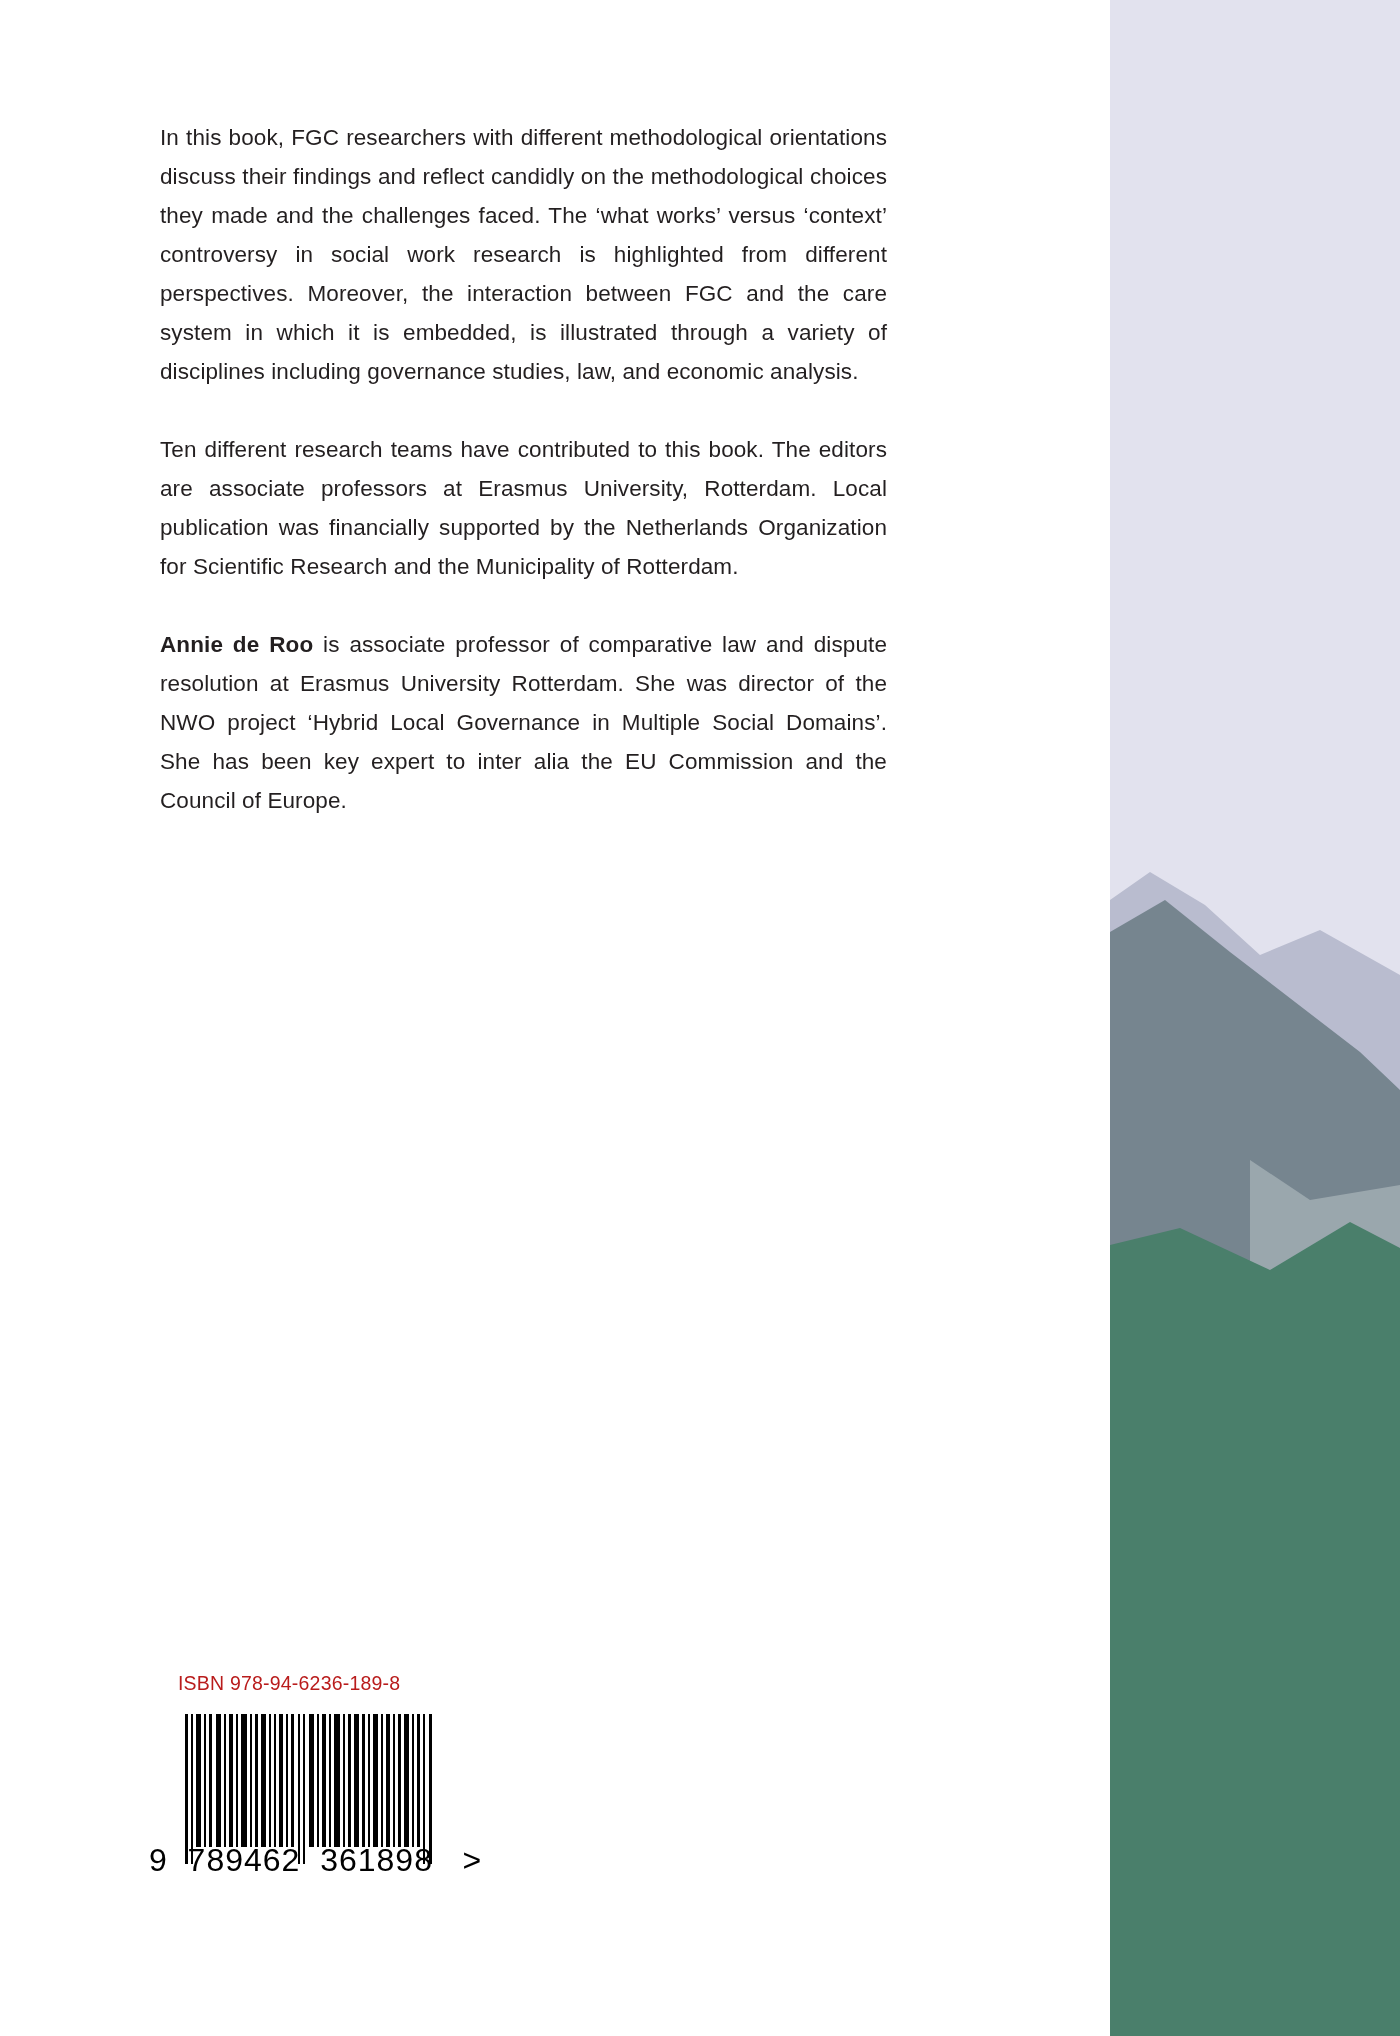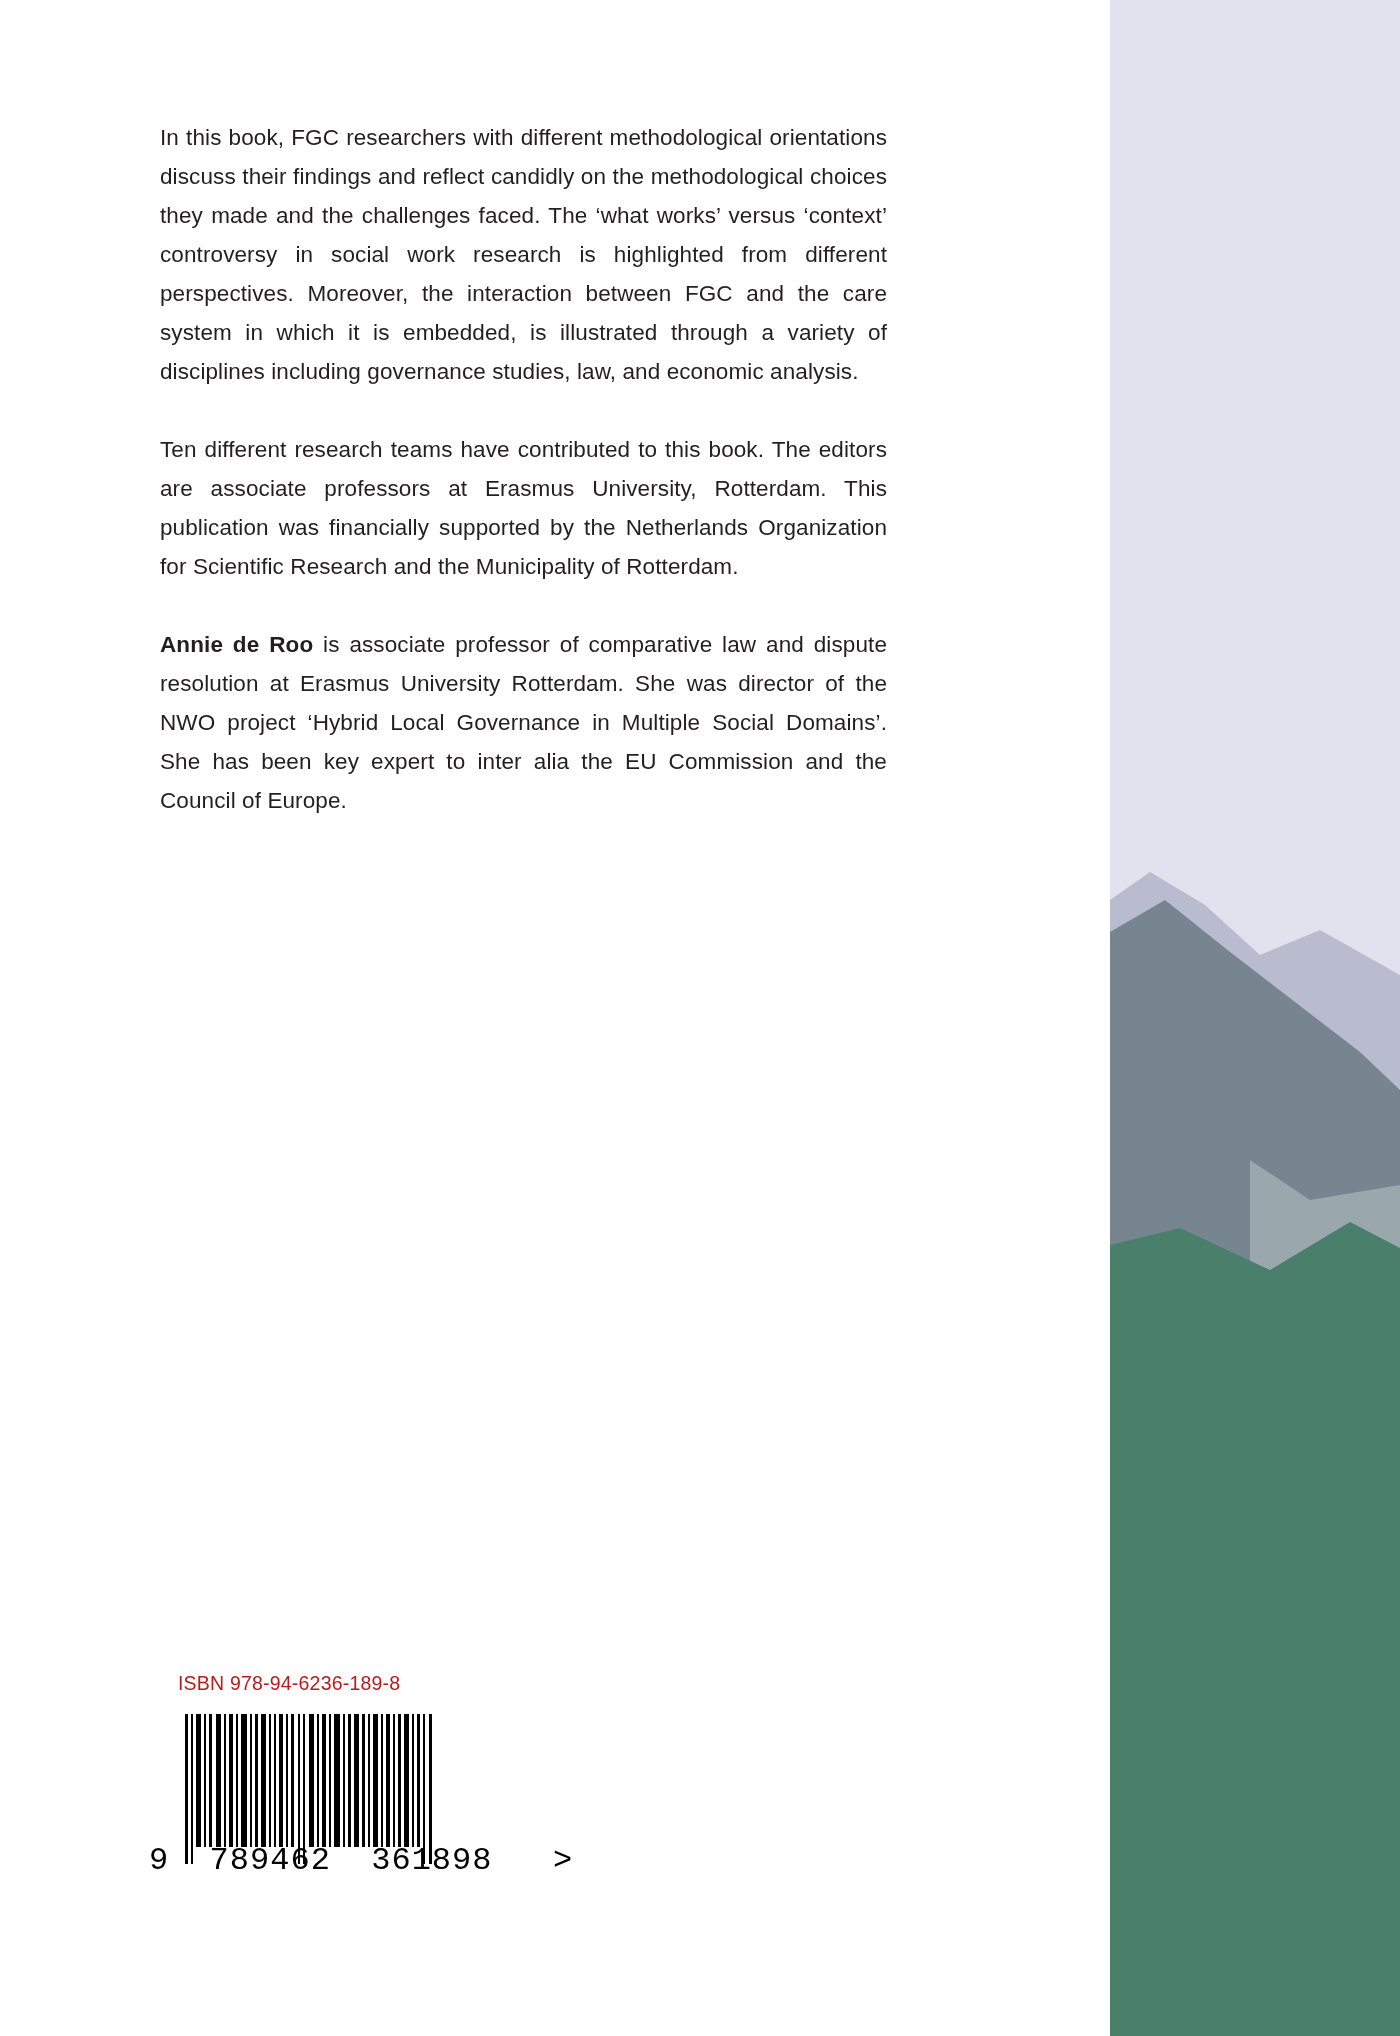--- a/index.html
+++ b/index.html
@@ -79,21 +79,21 @@
     margin-left: 5px;
   }
   .barcode svg {
     display: block;
   }
   .barcode-digits {
     position: absolute;
     left: -34px;
     top: 128px;
     width: 330px;
-    font-family: Liberation Mono, monospace;
+    font-family: Liberation Sans, sans-serif;
     font-size: 32px;
     letter-spacing: 1px;
     color: #000000;
     white-space: pre;
   }
 </style>
 </head>
 <body>
 
 <div class="art-band">
@@ -105,21 +105,21 @@
     <path d="M0 932 L55 900 L120 952 L185 1002 L250 1052 L290 1090 L290 2036 L0 2036 Z" fill="#76858f"></path>
 
     <path d="M140 1160 L200 1200 L290 1185 L290 1320 L140 1320 Z" fill="#9aa7ad"></path>
 
     <path d="M0 1245 L70 1228 L160 1270 L240 1222 L290 1248 L290 2036 L0 2036 Z" fill="#4a7f6b"></path>
   </svg>
 </div>
 
 <div class="back-cover-text">
   <p class="para tight">In this book, FGC researchers with different methodological orientations discuss their findings and reflect candidly on the methodological choices they made and the challenges faced. The ‘what works’ versus ‘context’ controversy in social work research is highlighted from different perspectives. Moreover, the interaction between FGC and the care system in which it is embedded, is illustrated through a variety of disciplines including governance studies, law, and economic analysis.</p>
-  <p class="para spaced">Ten different research teams have contributed to this book. The editors are associate professors at Erasmus University, Rotterdam. This publication was financially supported by the Netherlands Organization for Scientific Research and the Municipality of Rotterdam.</p>
+  <p class="para spaced">Ten different research teams have contributed to this book. The editors are associate professors at Erasmus University, Rotterdam. Local publication was financially supported by the Netherlands Organization for Scientific Research and the Municipality of Rotterdam.</p>
 
   <p class="para spaced"><span class="name">Annie de Roo</span><span> is associate professor of comparative law and dispute resolution at Erasmus University Rotterdam. She was director of the NWO project ‘Hybrid Local Governance in Multiple Social Domains’. She has been key expert to inter alia the EU Commission and the Council of Europe.</span></p>
 
 </div>
 
 <div class="isbn-block">
   <div class="isbn-text">ISBN 978-94-6236-189-8</div>
   <div class="barcode">
     <svg width="270" height="150" viewBox="0 0 270 150">
       <rect x="0" y="0" width="270" height="150" fill="#ffffff"></rect>

